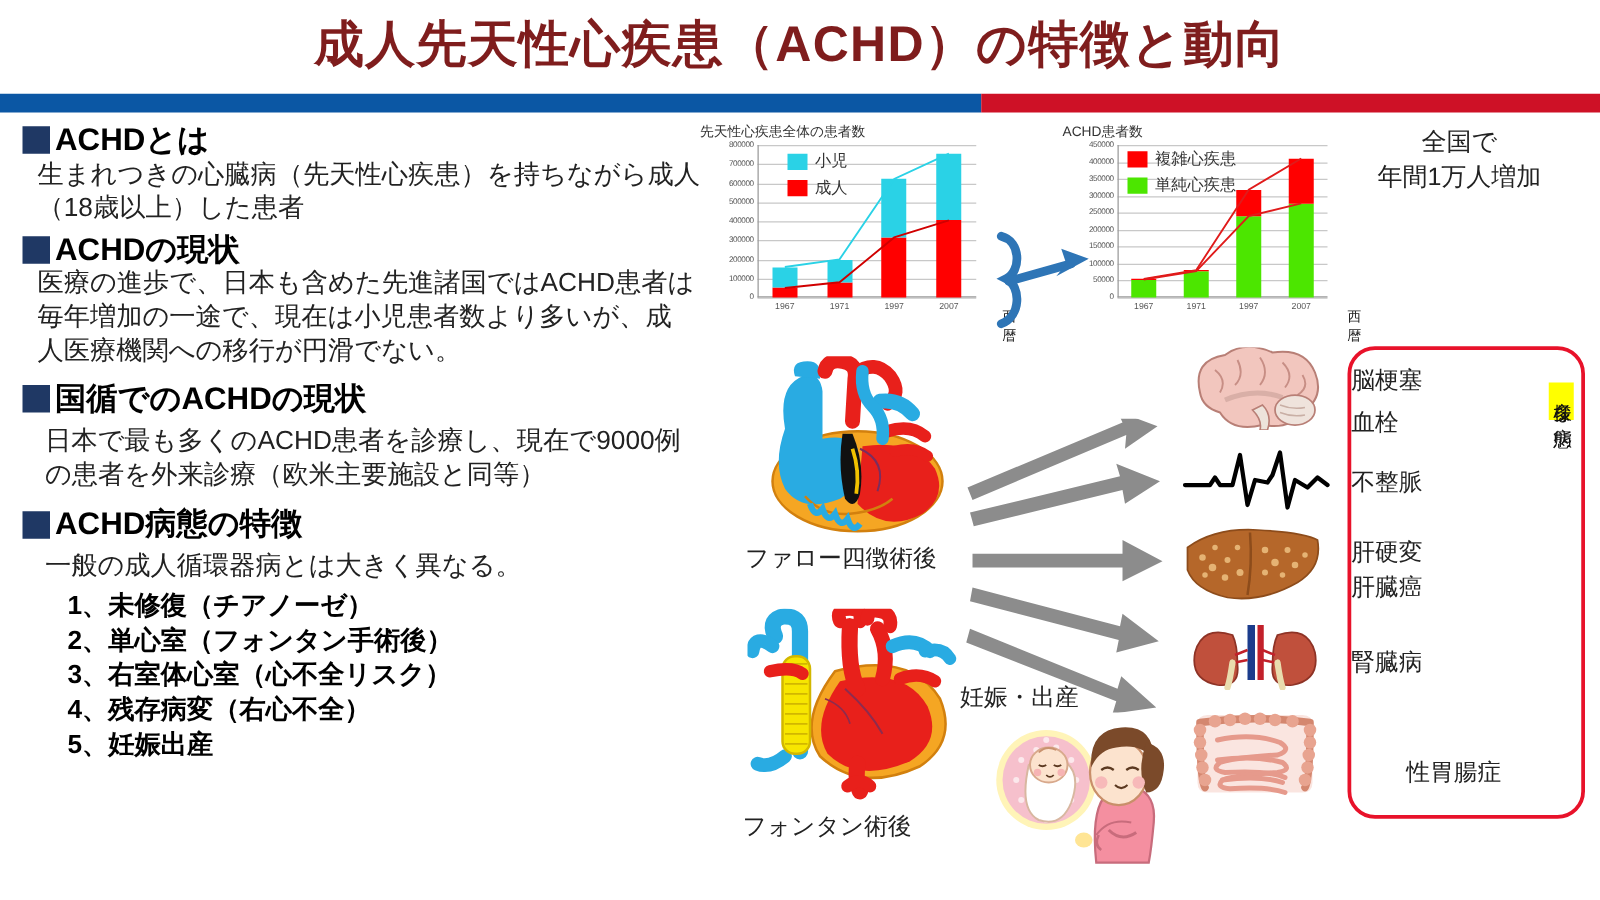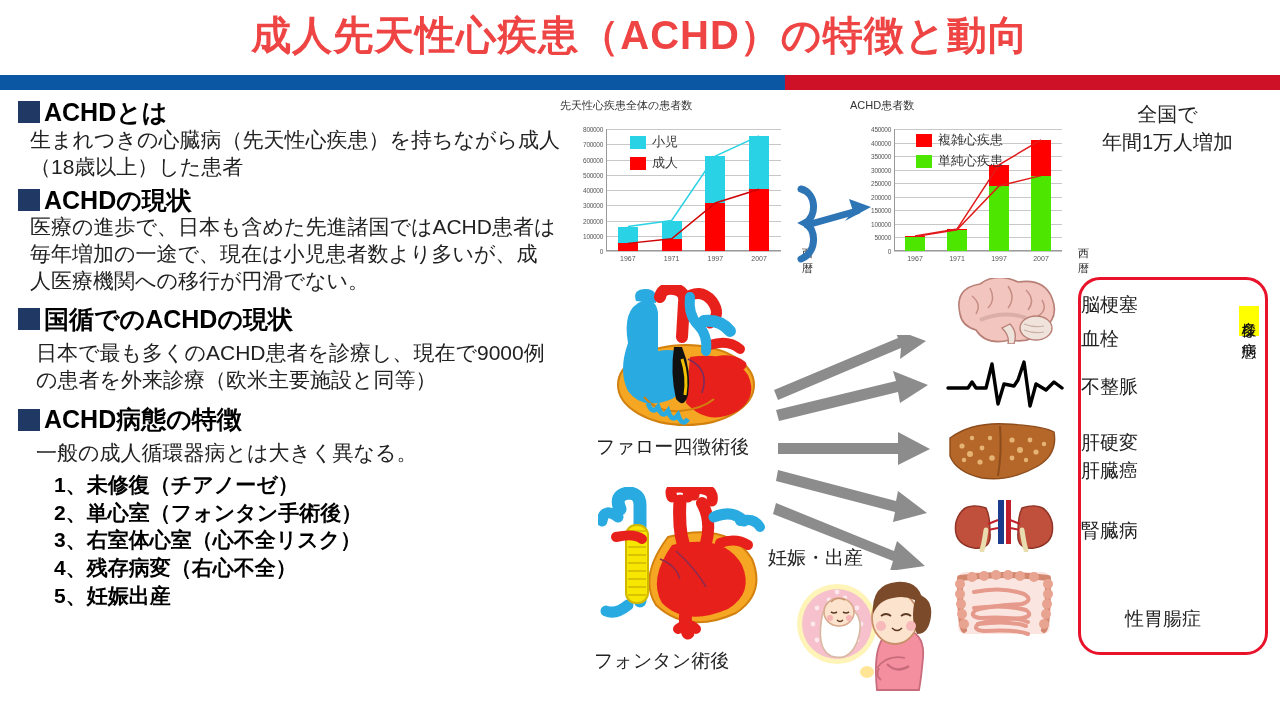--- a/index.html
+++ b/index.html
@@ -4,21 +4,21 @@
 <style>
   * { margin:0; padding:0; box-sizing:border-box; }
   html,body { width:1280px; height:720px; overflow:hidden; background:#fff; }
   body { font-family:"Liberation Sans","DejaVu Sans",sans-serif; color:#000; }
 
   #slide { position:relative; width:1280px; height:720px; background:#fff; }
 
   
   .title {
     position:absolute; left:0; top:8px; width:1280px; text-align:center;
-    font-size:40px; font-weight:bold; letter-spacing:1px; color:#ef4444;
+    font-size:40px; font-weight:bold; letter-spacing:1px; color:#7f1d1d;
     font-family:"Liberation Sans","DejaVu Sans",sans-serif;
   }
   .rule { position:absolute; top:75px; height:15px; }
   .rule-blue { left:0; width:785px; background:#0B57A4; }
   .rule-red  { left:785px; width:495px; background:#CE1126; }
 
   
   .left { position:absolute; left:0; top:98px; width:560px; }
   .head { display:flex; align-items:center; gap:4px; font-weight:bold; font-size:25px;
           line-height:1.15; margin-left:18px; }
@@ -28,21 +28,21 @@
   .numlist { margin-left:54px; margin-top:4px; font-size:21px; font-weight:bold;
              line-height:1.32; }
 
   .g1 { margin-top:0px; }
   .g2 { margin-top:5px; }
   .g3 { margin-top:10px; }
   .g4 { margin-top:12px; }
 
   
   .chart-wrap { position:absolute; }
-  .chart-title { font-size:11px; color:#333; margin-bottom:16px; white-space:nowrap; }
+  .chart-title { font-size:11px; color:#333; margin-bottom:3px; white-space:nowrap; }
   .plot { position:relative; background:#fff; }
   .plot .gridline { position:absolute; left:0; right:0; height:1px; background:#c8c8c8; }
   .plot .yaxis { position:absolute; left:0; top:0; bottom:0; width:1px; background:#9a9a9a; }
   .plot .xaxis { position:absolute; left:0; right:0; bottom:0; height:1px; background:#9a9a9a; }
   .ytick { position:absolute; right:100%; margin-right:3px; transform:translateY(-50%);
            font-size:6.5px; color:#555; white-space:nowrap; letter-spacing:-0.3px; }
   .xtick { position:absolute; top:100%; margin-top:4px; transform:translateX(-50%);
            font-size:7px; color:#555; white-space:nowrap; }
   .bar { position:absolute; bottom:0; }
   .seg { position:absolute; left:0; right:0; }
@@ -229,21 +229,21 @@
         <div class="xtick" style="left: 105px;">1997</div>
         <div class="bar" style="left: 137.34px; width: 19.32px; height: 111.156px;">
           <div class="seg" style="background: rgb(76, 230, 0); bottom: 0px; height: 75.3689px;"></div>
           <div class="seg" style="background: rgb(255, 0, 0); bottom: 75.3689px; height: 35.7867px;"></div>
         </div>
         <div class="xtick" style="left: 147px;">2007</div>
         <svg width="168" height="122" style="position: absolute; left: 0px; top: 0px; pointer-events: none;">
           <polyline points="21,107.08888888888889 63,100.03999999999999 105,35.78666666666666 147,10.844444444444449" stroke="#E01B1B" stroke-width="1.5" fill="none"></polyline>
           <polyline points="21,107.63111111111111 63,100.85333333333332 105,56.93333333333334 147,46.63111111111111" stroke="#E01B1B" stroke-width="1.5" fill="none"></polyline>
         </svg>
-        <div class="legend" style="left: 22px; top: 2px;">
+        <div class="legend" style="left: 8px; top: 2px;">
           <div class="row">
             <span class="swatch" style="background: rgb(255, 0, 0);"></span>
             <span>複雑心疾患</span>
           </div>
           <div class="row">
             <span class="swatch" style="background: rgb(76, 230, 0);"></span>
             <span>単純心疾患</span>
           </div>
         </div>
       </div>

